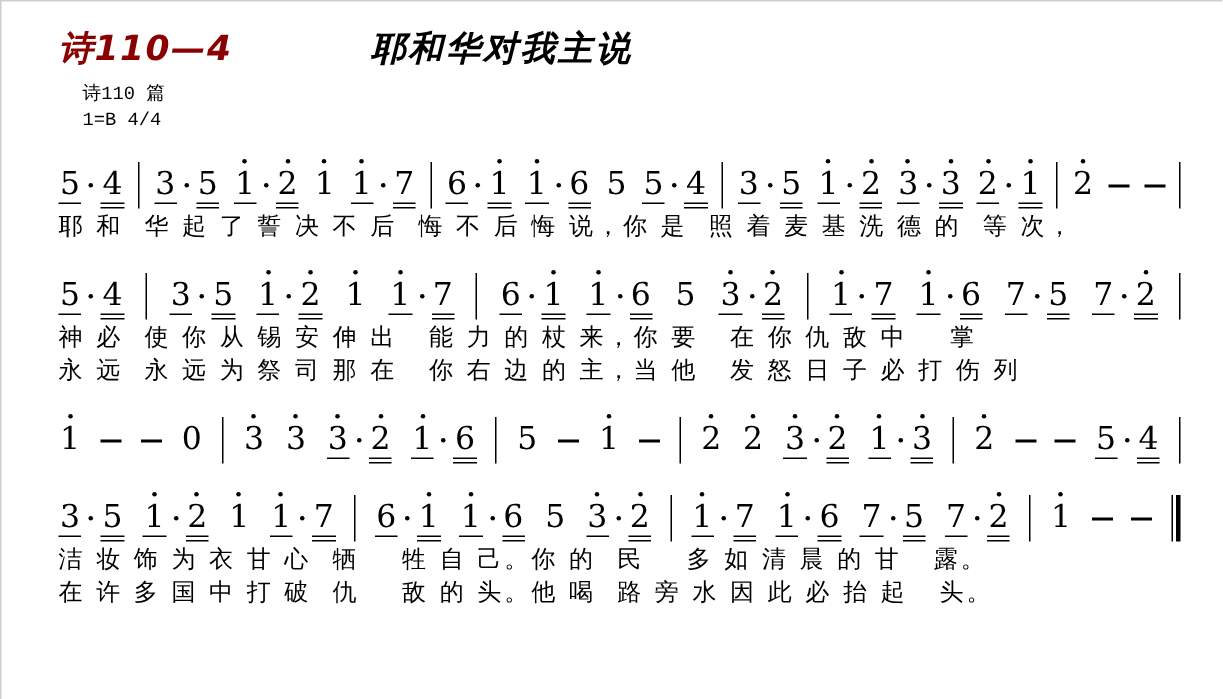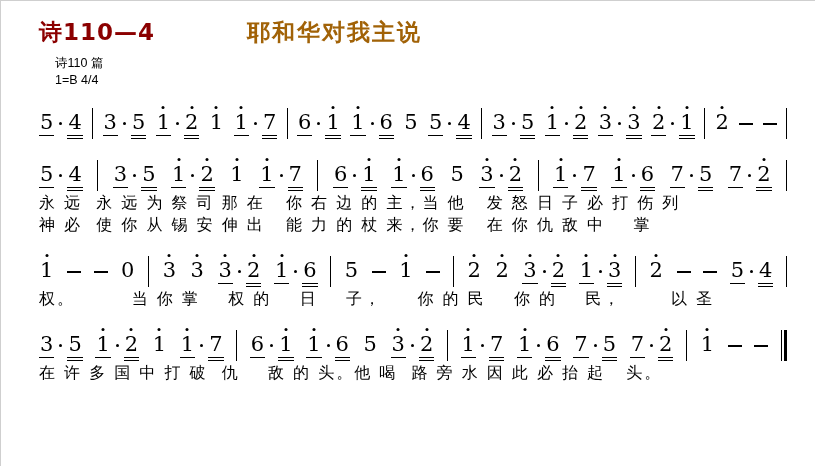--- a/index.html
+++ b/index.html
@@ -2,24 +2,24 @@
 <html><head>
 <meta charset="utf-8">
 <style>
   html,body{margin:0;padding:0;background:#fff;}
   .page{
     position:relative;width:815px;height:466px;box-sizing:border-box;
     background:#ffffff;border-top:1px solid #cfcfcf;border-left:1px solid #cfcfcf;
     padding:16px 26px 0 38px;overflow:hidden;
     font-family:"DejaVu Sans",sans-serif;color:#000;
   }
-  .title-row{display:flex;align-items:baseline;font-weight:bold;}
+  .title-row{display:flex;align-items:baseline;font-weight:bold;font-style:italic;}
   .title-left{font-size:23px;letter-spacing:1px;}
   .title-main{font-size:23px;margin-left:92px;letter-spacing:2px;}
-  .meta{margin:7px 0 2px 16px;font-size:12.5px;line-height:1.35;font-family:Liberation Sans, sans-serif;}
+  .meta{margin:7px 0 2px 16px;font-size:12.5px;line-height:1.35;font-family:Liberation Mono, monospace;}
   .systems{margin-top:6px;}
   .system{margin-bottom:7px;}
   .notes-row{
     display:flex;align-items:flex-end;justify-content:space-between;
     height:38px;padding:0 2px 7px 0;
     font-family:"DejaVu Serif","Liberation Serif",serif;font-size:21px;line-height:1;
   }
   .cell{display:inline-flex;align-items:flex-end;}
   .note{position:relative;display:inline-block;padding:0 1px;}
   .note.u1::after,.note.u2::after{
@@ -38,21 +38,21 @@
   .endbar .thick{width:3px;}
   .lyric{white-space:pre;font-size:16px;letter-spacing:2px;height:22px;line-height:22px;}
 </style>
 </head>
 <body>
 
 <div class="page">
 
   <div class="title-row">
     <span class="title-left" style="color: rgb(139, 0, 0);">诗110—4</span>
-    <span class="title-main" style="color: #a16207;">耶和华对我主说</span>
+    <span class="title-main" style="color: #000000;">耶和华对我主说</span>
   </div>
 
   <div class="meta">
     <div>诗110 篇</div>
     <div>1=B 4/4</div>
   </div>
 
   <div class="systems">
 
     <div class="system">
@@ -122,20 +122,21 @@
             <span class="note u2">1<i class="odot"></i></span>
           </span>
           <span class="bar"></span>
           <span class="cell">
             <span class="note">2<i class="odot"></i></span>
           </span>
           <span class="dash"></span>
           <span class="dash"></span>
           <span class="bar"></span>
         </div>
+      <div class="lyric">耶 和  华 起 了 誓 决 不 后  悔 不 后 悔 说，你 是  照 着 麦 基 洗 德 的  等 次，</div>
     </div>
 
     <div class="system">
       <div class="notes-row">
           <span class="cell">
             <span class="note u1">5</span>
             <span class="ddot"></span>
             <span class="note u2">4</span>
           </span>
           <span class="bar"></span>
@@ -192,22 +193,22 @@
             <span class="ddot"></span>
             <span class="note u2">5</span>
           </span>
           <span class="cell">
             <span class="note u1">7</span>
             <span class="ddot"></span>
             <span class="note u2">2<i class="odot"></i></span>
           </span>
           <span class="bar"></span>
         </div>
+      <div class="lyric">神 必  使 你 从 锡 安 伸 出   能 力 的 杖 来，你 要   在 你 仇 敌 中    掌</div>
       <div class="lyric">永 远  永 远 为 祭 司 那 在   你 右 边 的 主，当 他   发 怒 日 子 必 打 伤 列</div>
-      <div class="lyric">神 必  使 你 从 锡 安 伸 出   能 力 的 杖 来，你 要   在 你 仇 敌 中    掌</div>
     </div>
 
     <div class="system">
       <div class="notes-row">
           <span class="cell">
             <span class="note">1<i class="odot"></i></span>
           </span>
           <span class="dash"></span>
           <span class="dash"></span>
           <span class="cell">
@@ -262,21 +263,20 @@
           </span>
           <span class="dash"></span>
           <span class="dash"></span>
           <span class="cell">
             <span class="note u1">5</span>
             <span class="ddot"></span>
             <span class="note u2">4</span>
           </span>
           <span class="bar"></span>
         </div>
-      <div class="lyric">权。        当 你 掌    权 的    日    子，     你 的 民    你 的    民，       以 圣</div>
     </div>
 
     <div class="system">
       <div class="notes-row">
           <span class="cell">
             <span class="note u1">3</span>
             <span class="ddot"></span>
             <span class="note u2">5</span>
           </span>
           <span class="cell">
@@ -336,18 +336,19 @@
           <span class="cell">
             <span class="note">1<i class="odot"></i></span>
           </span>
           <span class="dash"></span>
           <span class="dash"></span>
           <span class="endbar">
             <span class="b thin"></span>
             <span class="b thick"></span>
           </span>
         </div>
+      <div class="lyric">洁 妆 饰 为 衣 甘 心  牺    牲 自 己。你 的  民    多 如 清 晨 的 甘   露。</div>
       <div class="lyric">在 许 多 国 中 打 破  仇    敌 的 头。他 喝  路 旁 水 因 此 必 抬 起   头。</div>
     </div>
 
   </div>
 
 </div>
 
 </body></html>

